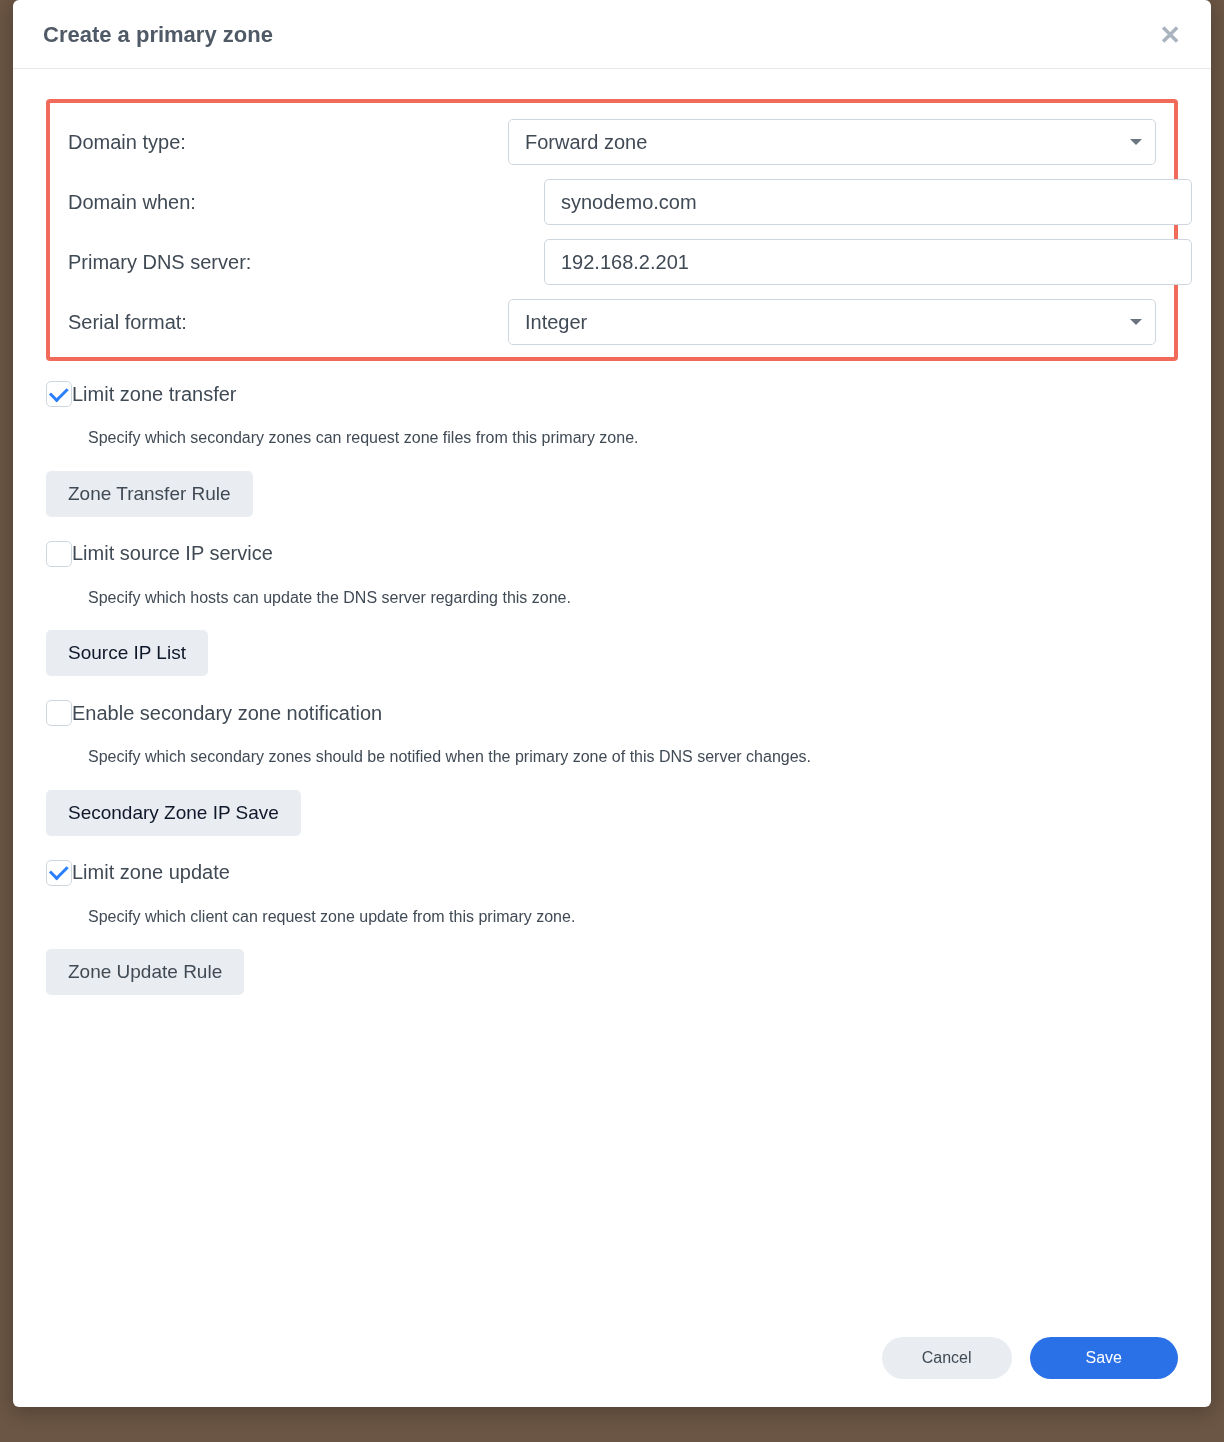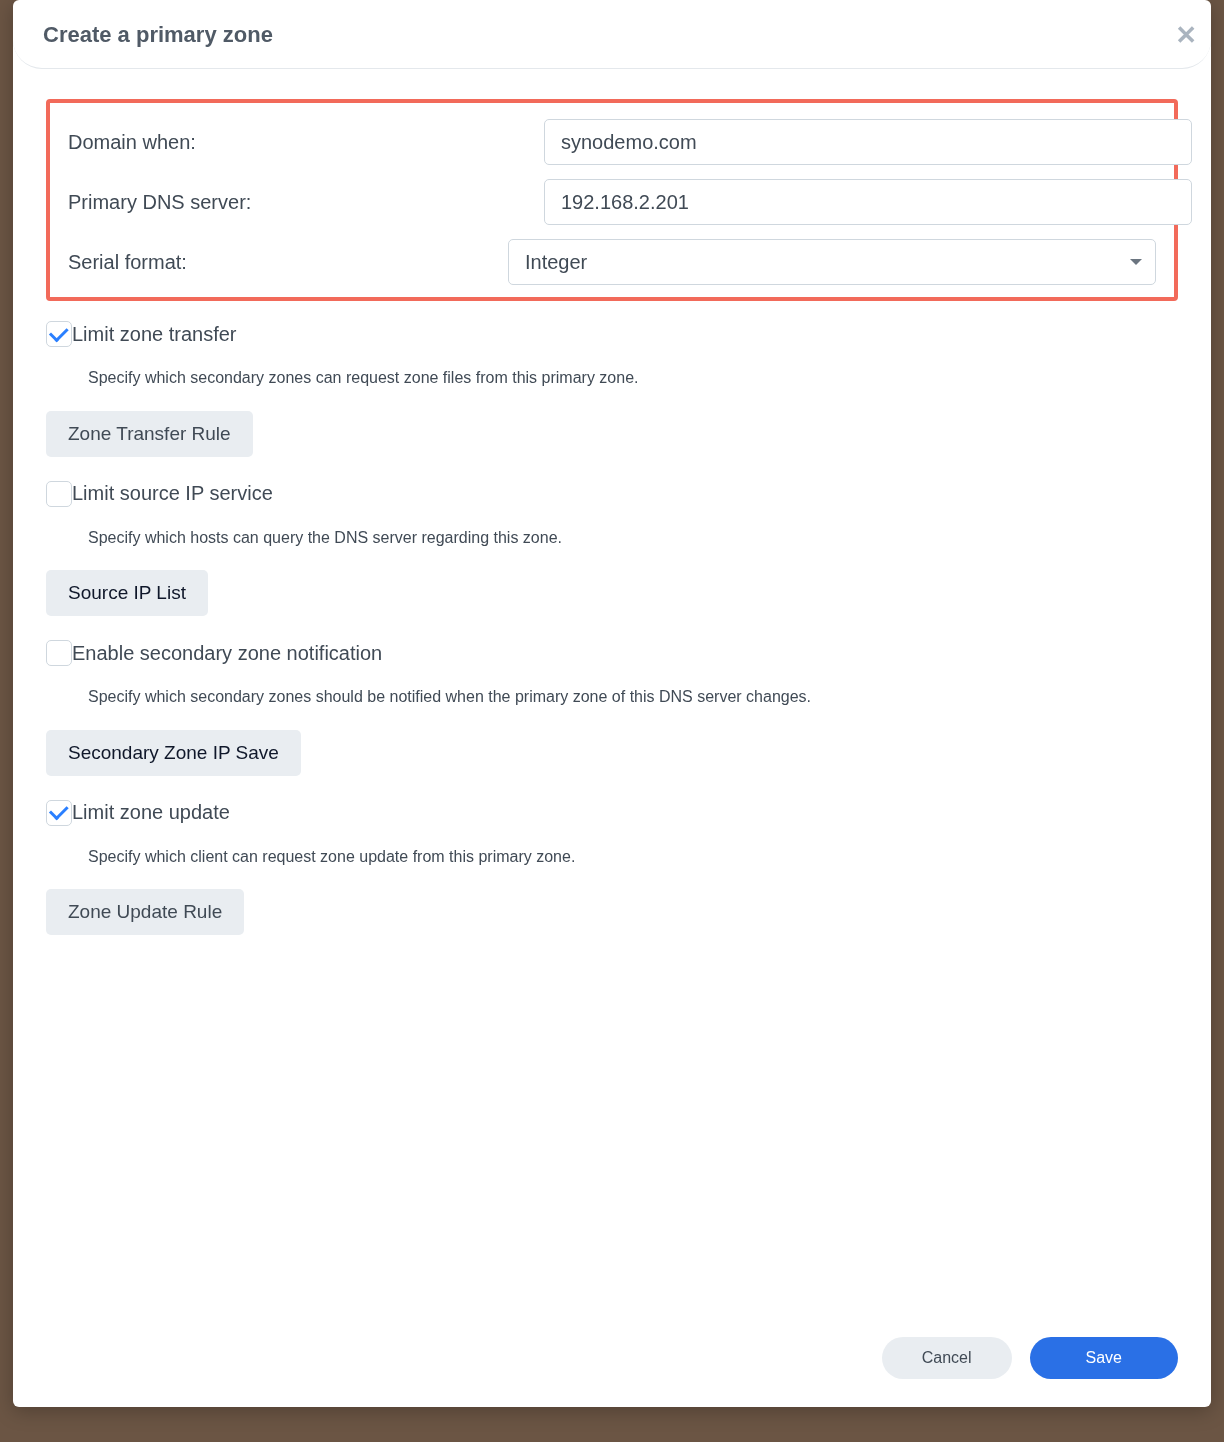--- a/index.html
+++ b/index.html
@@ -22,23 +22,22 @@
       background: #fff;
       border-radius: 6px;
       box-shadow: 0 4px 20px rgba(0,0,0,0.25);
       display: flex;
       flex-direction: column;
     }
     .dialog-header {
       display: flex;
       align-items: center;
       justify-content: space-between;
-      padding: 22px 14px 20px 30px;
+      padding: 22px 30px 20px 30px;
       border-bottom: 1px solid #e4e8ec;
-      border-radius: 29px;
     }
     .dialog-title {
       font-size: 22px;
       font-weight: 700;
       color: #505a66;
     }
     .close-x {
       font-size: 26px;
       color: #aab4bf;
       cursor: pointer;
@@ -195,20 +194,29 @@
 <div class="dialog">
   <div class="dialog-header">
     <div class="dialog-title">Create a primary zone</div>
     <div class="close-x">✕</div>
   </div>
 
   <div class="dialog-body">
 
     <div class="highlight-box">
 
+      <div class="form-row">
+        <div class="form-label">Domain type:</div>
+        <div class="form-control-wrap">
+          <div class="select-wrap">
+            <div class="select-display">Forward zone</div>
+            <div class="select-caret"></div>
+          </div>
+        </div>
+      </div>
 
       <div class="form-row">
         <div class="form-label">Domain when:</div>
         <div class="form-control-wrap">
           <input type="text" class="text-input" value="synodemo.com" style="">
         </div>
       </div>
 
       <div class="form-row">
         <div class="form-label">Primary DNS server:</div>
@@ -236,21 +244,21 @@
       </div>
       <div class="check-desc">Specify which secondary zones can request zone files from this primary zone.</div>
       <button class="sub-btn">Zone Transfer Rule</button>
     </div>
 
     <div class="check-section">
       <div class="check-row">
         <div class="checkbox"></div>
         <div class="check-label">Limit source IP service</div>
       </div>
-      <div class="check-desc">Specify which hosts can query the DNS server regarding this zone.</div>
+      <div class="check-desc">Specify which hosts can update the DNS server regarding this zone.</div>
       <button class="sub-btn disabled">Source IP List</button>
     </div>
 
     <div class="check-section">
       <div class="check-row">
         <div class="checkbox"></div>
         <div class="check-label">Enable secondary zone notification</div>
       </div>
       <div class="check-desc">Specify which secondary zones should be notified when the primary zone of this DNS server changes.</div>
       <button class="sub-btn disabled">Secondary Zone IP Save</button>

